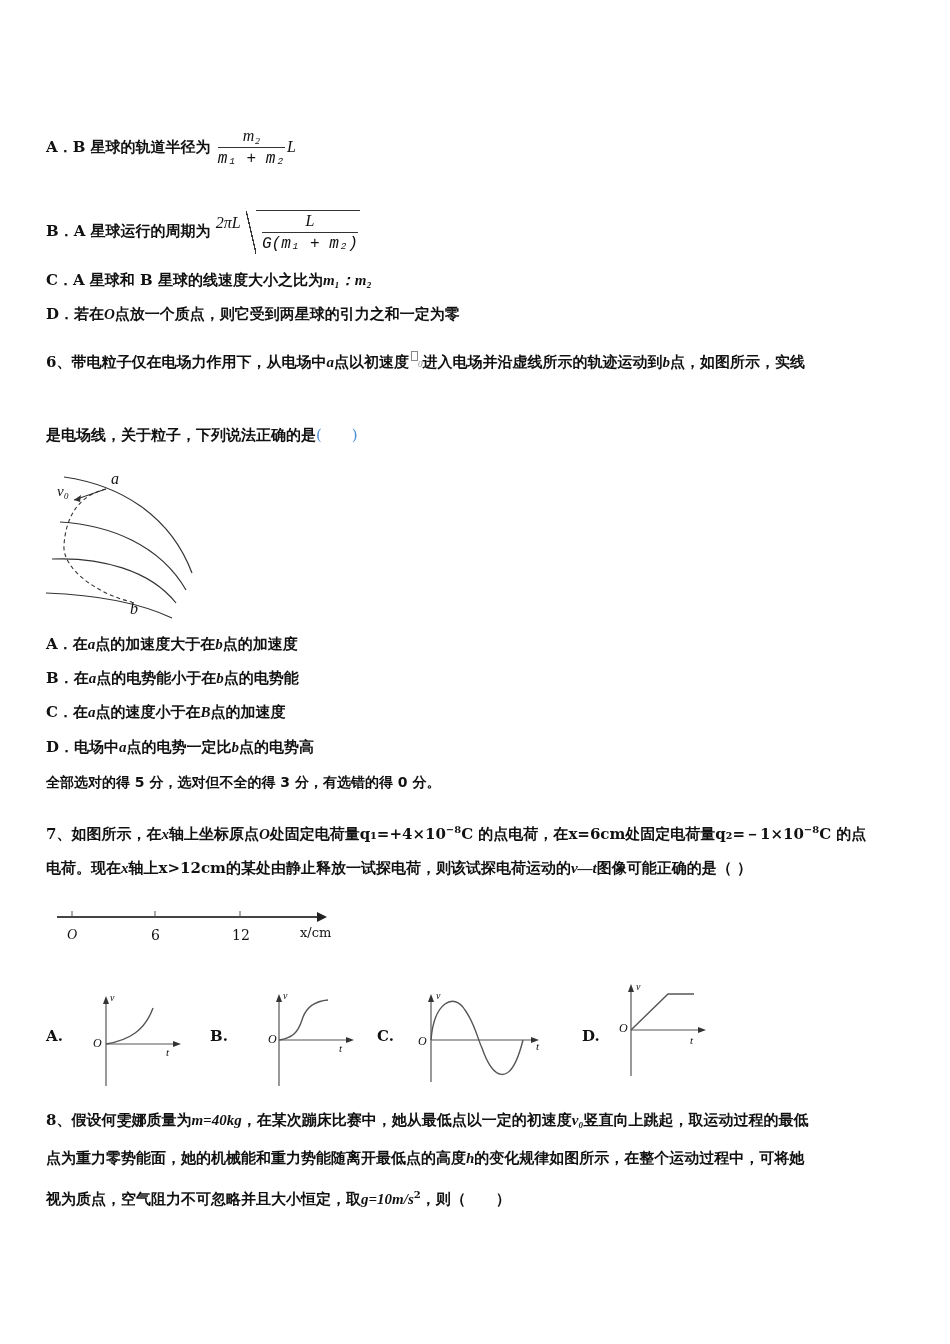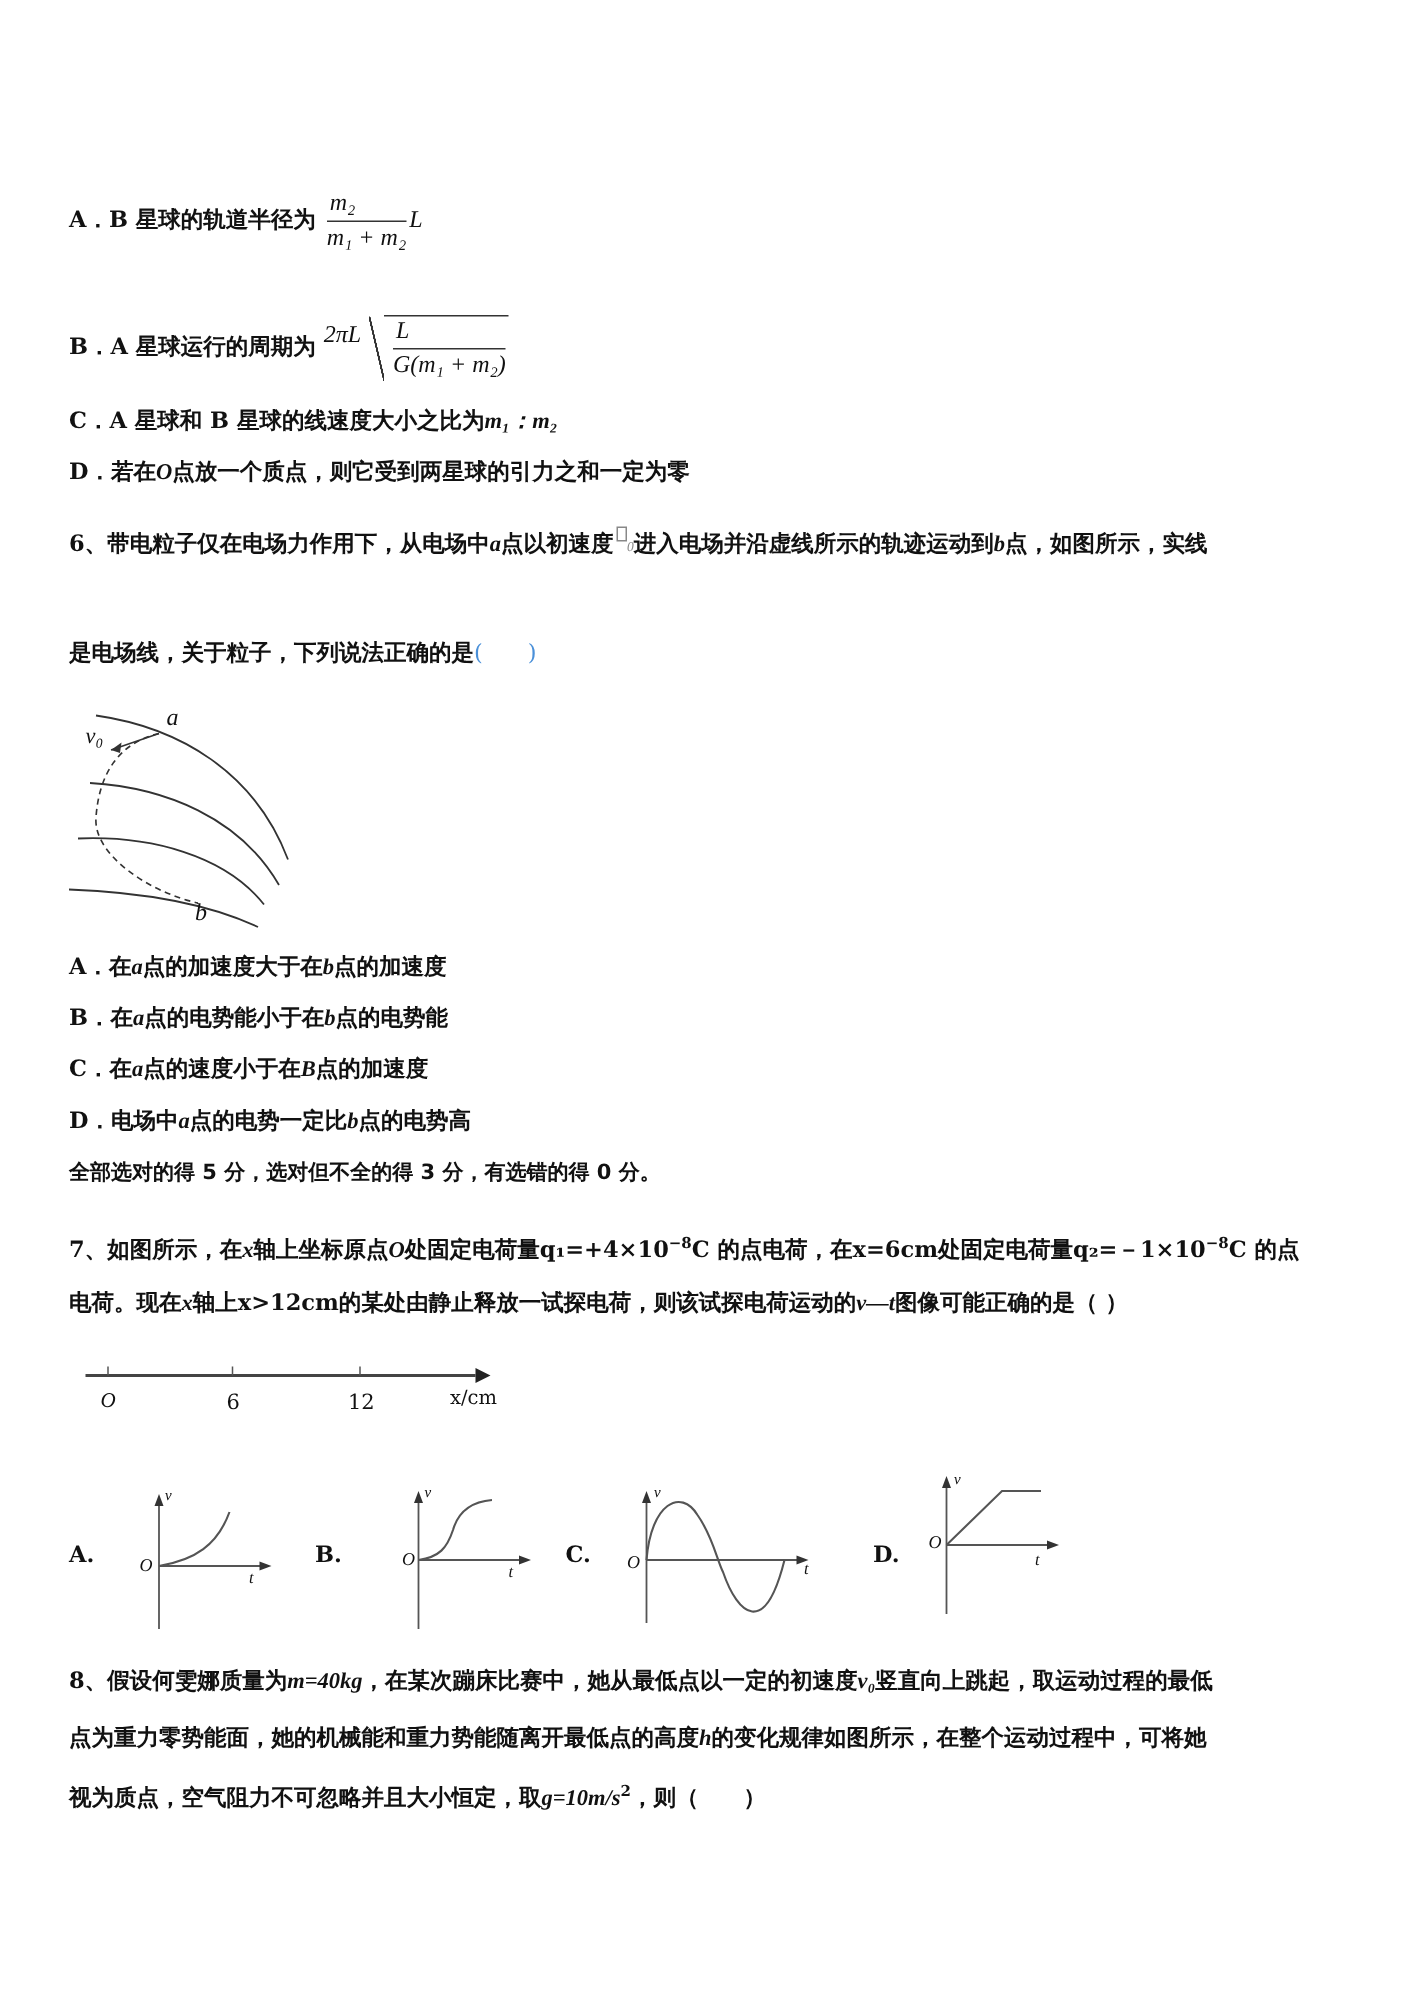--- a/index.html
+++ b/index.html
@@ -2,23 +2,23 @@
 <html><head>
   <meta charset="utf-8">
   <style>
     html, body { margin: 0; padding: 0; background: #ffffff; }
     body { width: 950px; height: 1344px; position: relative; overflow: hidden;
            font-family: "DejaVu Serif", "Liberation Serif", serif; color: #111; }
     .line { position: absolute; left: 46px; font-size: 15px; font-weight: bold; white-space: nowrap; line-height: 20px; }
     .it { font-style: italic; font-family: "Liberation Serif", serif; }
     .math { font-family: "Liberation Serif", serif; font-style: italic; font-weight: normal; font-size: 16px; }
     .sup { font-size: 10px; vertical-align: 6px; }
-    .frac { display: inline-block; vertical-align: middle; margin: 0 2px; }
+    .frac { display: inline-block; vertical-align: middle; text-align: center; margin: 0 2px; }
     .frac .num { display: block; border-bottom: 1px solid #333; padding: 0 2px 1px; }
-    .frac .den { display: block; padding-top: 1px; }
+    .frac .den { display: block; padding-top: 1px; font-family: Liberation Mono, monospace; }
     .sqrt { display: inline-block; vertical-align: middle; border-top: 1px solid #333; padding-left: 4px; position: relative; margin-left: 10px; }
     .sqrt::before { content: ""; position: absolute; left: -10px; top: 0; height: 100%; width: 10px;
                     background: linear-gradient(to top right, transparent 47%, #333 48%, #333 54%, transparent 55%); }
     .sec { position: absolute; left: 46px; font-size: 14px; font-weight: bold; font-family: "DejaVu Sans", sans-serif; line-height: 22px; width: 870px; }
     svg { position: absolute; }
     .glabel { position: absolute; font-size: 15px; font-weight: bold; }
     .box-icon { display: inline-block; width: 5px; height: 8px; border: 1px solid #888; vertical-align: 6px; margin-left: 2px; }
     .paren-blue { color: #4a90d9; font-weight: normal; }
   </style>
 </head>

